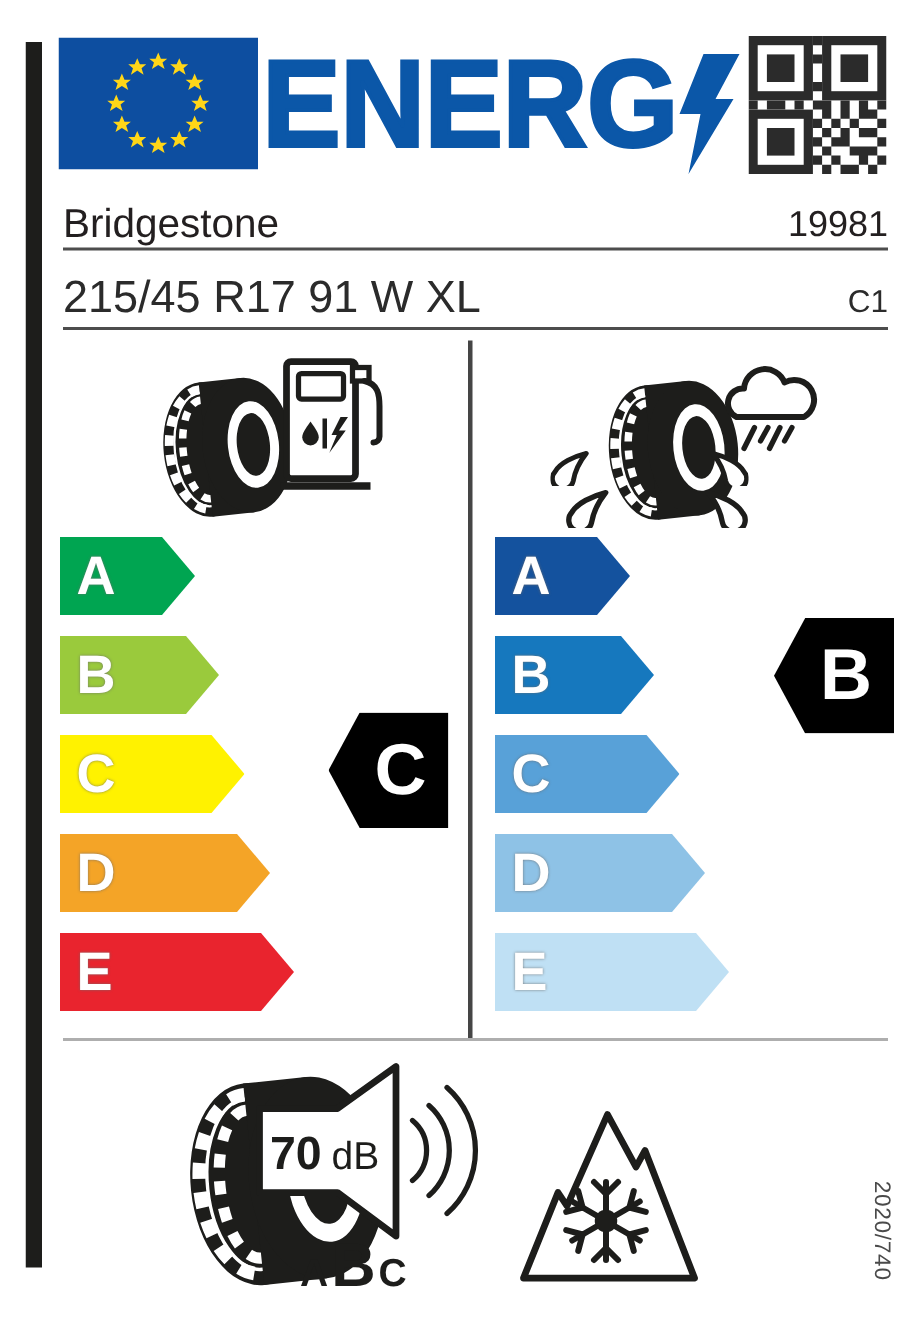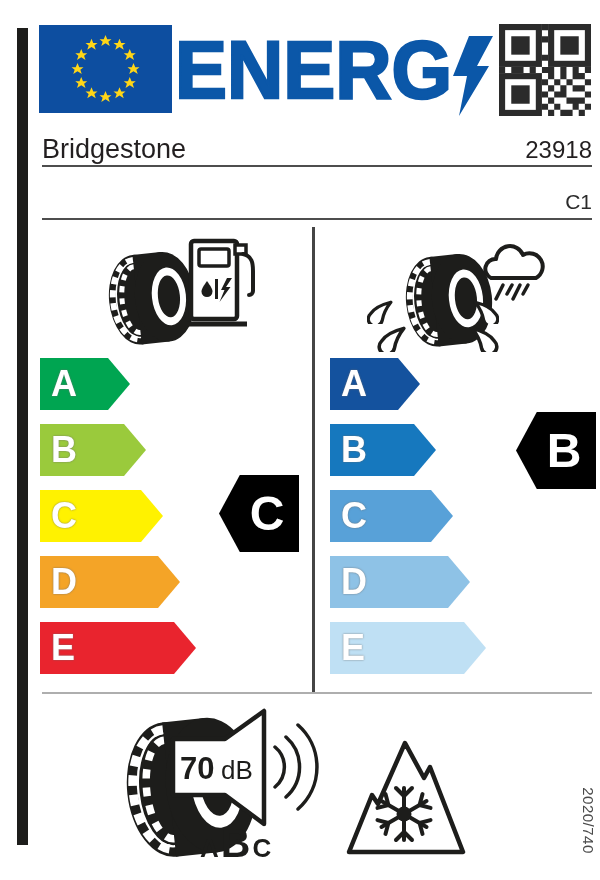--- a/index.html
+++ b/index.html
@@ -96,23 +96,24 @@
                M42 54h6v6h-6zM54 54h6v6h-6zM66 54h6v6h-6zM84 54h6v6h-6z
                M48 60h6v6h-6zM60 60h6v6h-6zM72 60h6v6h-6zM78 60h6v6h-6z
                M42 66h6v6h-6zM54 66h6v6h-6zM60 66h6v6h-6zM84 66h6v6h-6z
                M48 72h6v6h-6zM66 72h6v6h-6zM72 72h6v6h-6zM78 72h6v6h-6z
                M42 78h6v6h-6zM54 78h6v6h-6zM72 78h6v6h-6zM84 78h6v6h-6z
                M48 84h6v6h-6zM60 84h6v6h-6zM66 84h6v6h-6zM78 84h6v6h-6z"></path>
     </g>
   </svg>
 
   <div class="abs brand">Bridgestone</div>
-  <div class="abs type-id">23918</div>
+  <div class="abs type-id">19981</div>
   <div class="abs rule" style="top:165px"></div>
 
+  <div class="abs size">215/45 R17 91 W XL</div>
   <div class="abs klass">C1</div>
   <div class="abs rule" style="top:218px"></div>
 
   <div class="abs vdivider"></div>
 
   <svg width="0" height="0" style="position:absolute">
     <defs>
       <g id="tyre">
         <g transform="rotate(-6 50 50)">
           <ellipse cx="34" cy="50" rx="28" ry="45" fill="#1d1d1b"></ellipse>

